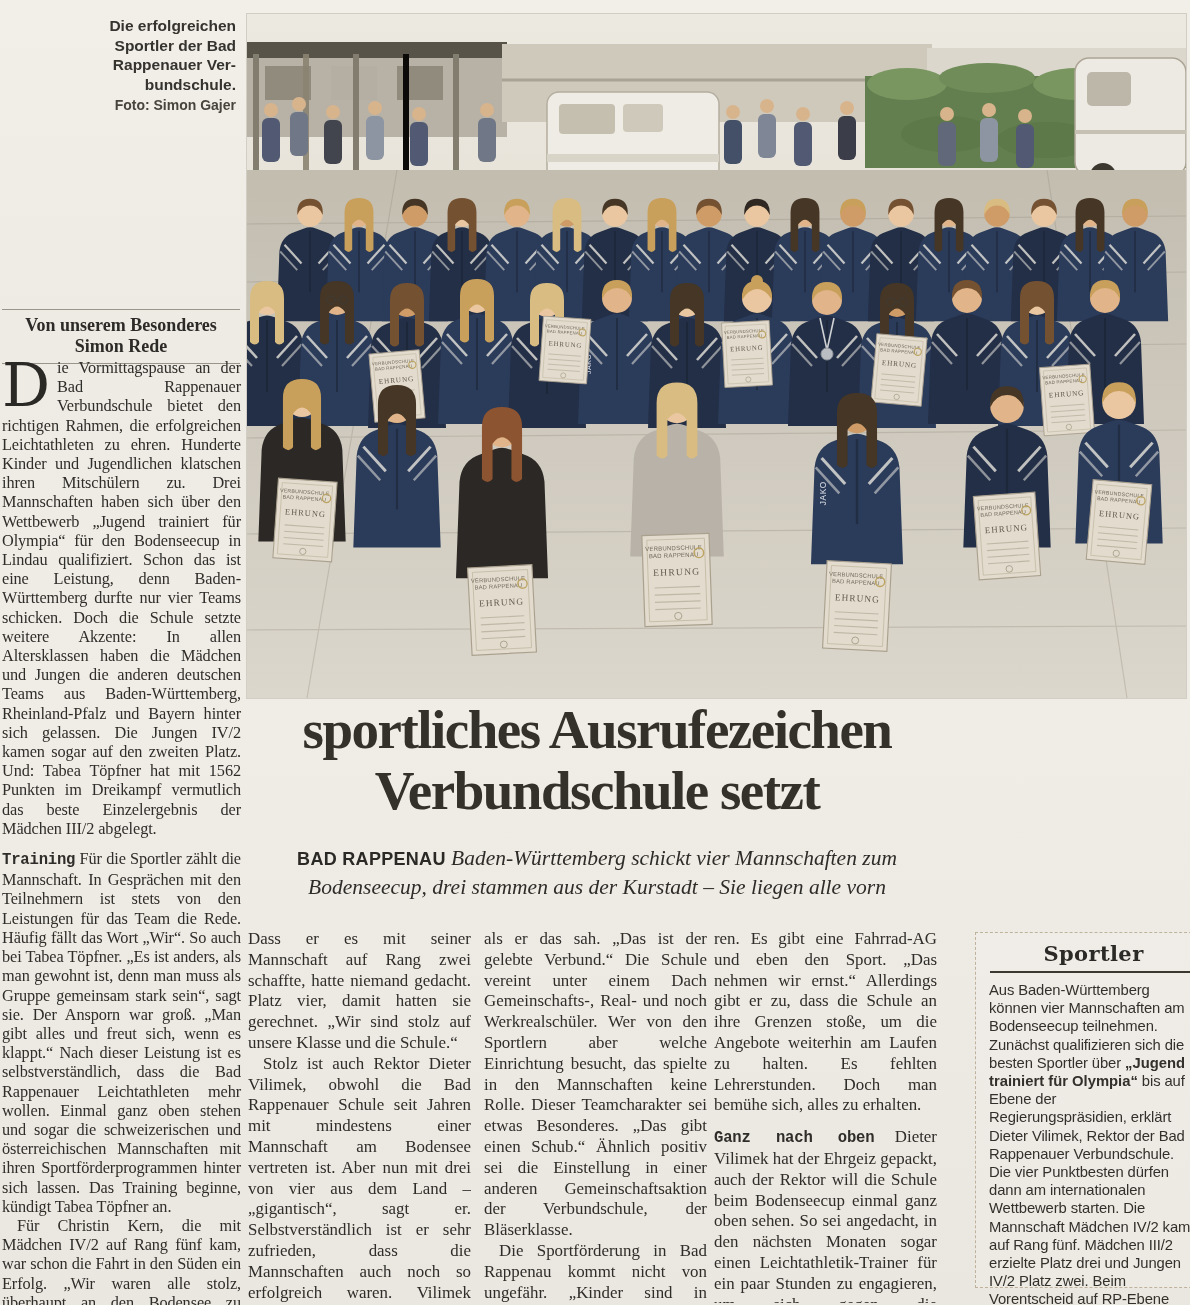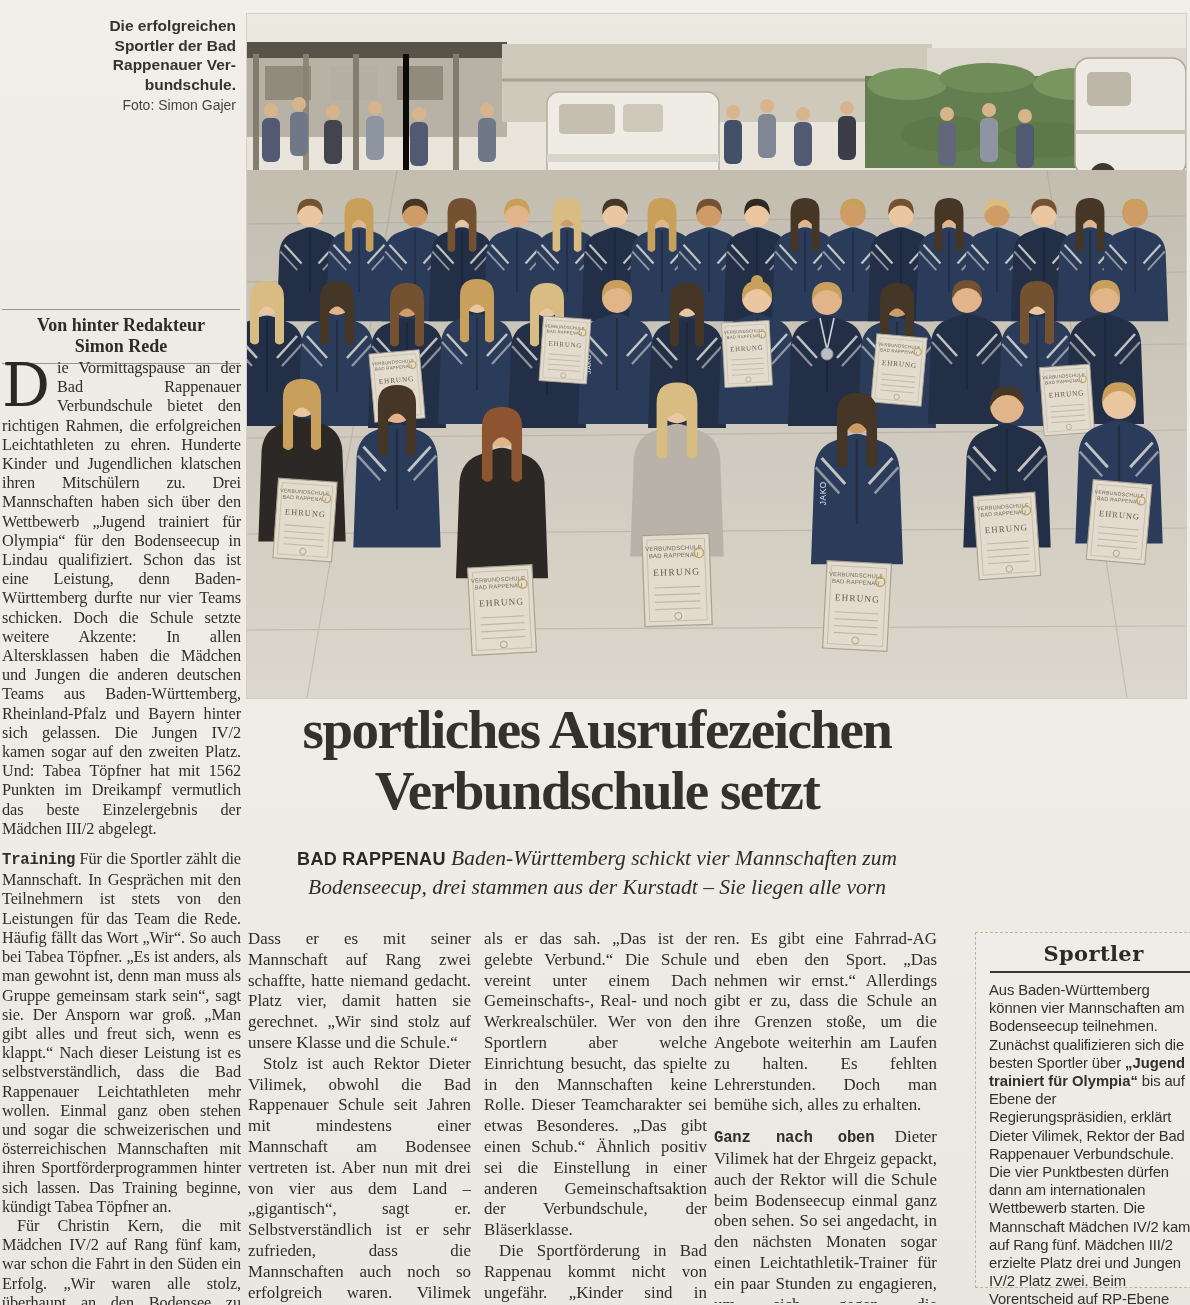--- a/index.html
+++ b/index.html
@@ -6,21 +6,21 @@
   body{background:#d8d5cf;}
   .page{
     position:relative;width:1190px;height:1305px;overflow:hidden;
     background:linear-gradient(180deg,#f2efe9 0%,#eeebe4 25%,#f0ede7 55%,#eae7e0 100%);
     font-family:"Liberation Serif",serif;color:#2e2c28;
   }
   
   .caption{position:absolute;left:0;top:16px;width:236px;text-align:right;
     font-family:"Liberation Sans",sans-serif;font-weight:bold;
     font-size:15.5px;line-height:19.5px;color:#35332e;}
-  .caption .credit{font-weight:normal;font-size:14px;color:#474员43c;color:#47443c;margin-top:2px;margin-left:20px;}
+  .caption .credit{font-weight:bold;font-size:14px;color:#474员43c;color:#47443c;margin-top:2px;margin-left:20px;}
   
   .photo{position:absolute;left:247px;top:14px;width:939px;height:684px;background:#dcd8cf;box-shadow:0 0 0 1px #d2cec5;}
   .photo svg{display:block;}
   
   .byline{position:absolute;left:2px;top:309px;width:238px;text-align:center;
     font-weight:bold;font-size:18px;line-height:21px;color:#2d2b27;
     border-top:1px solid #9a958b;border-bottom:1px solid #9a958b;padding:5px 0 6px;}
   
   .serifcol{text-align:justify;color:#2f2d29;}
   .leftcol{position:absolute;left:2px;top:358px;width:239px;font-size:16.3px;line-height:19.2px;letter-spacing:-0.1px;}
@@ -710,21 +710,21 @@
             <line x1="-19" y1="18" x2="19" y2="18" stroke="#a79d8a" stroke-width="1" opacity="0.6"></line>
             <line x1="-19" y1="24" x2="19" y2="24" stroke="#a79d8a" stroke-width="1" opacity="0.6"></line>
             <circle cx="0" cy="30" r="3" fill="none" stroke="#a79d8a" stroke-width="0.8"></circle>
           </g>
         </g>
       <rect x="0" y="0" width="939" height="684" fill="#d9c9a6" opacity="0.05"></rect>
     </svg>
   </div>
 
   <div class="byline">
-    <span style="display:block">Von hinter Redakteur</span>
+    <span style="display:block">Von unserem Besonderes</span>
     <span style="display:block">Simon Rede</span>
   </div>
 
   <div class="leftcol serifcol">
     <p><span class="dropcap">D</span><span>ie Vormittagspause an der Bad Rappenauer Verbundschule bietet den richtigen Rahmen, die erfolgreichen Leichtathleten zu ehren. Hunderte Kinder und Jugendlichen klatschen ihren Mitschülern zu. Drei Mannschaften haben sich über den Wettbewerb „Jugend trainiert für Olympia“ für den Bodenseecup in Lindau qualifiziert. Schon das ist eine Leistung, denn Baden-Württemberg durfte nur vier Teams schicken. Doch die Schule setzte weitere Akzente: In allen Altersklassen haben die Mädchen und Jungen die anderen deutschen Teams aus Baden-Württemberg, Rheinland-Pfalz und Bayern hinter sich gelassen. Die Jungen IV/2 kamen sogar auf den zweiten Platz. Und: Tabea Töpfner hat mit 1562 Punkten im Dreikampf vermutlich das beste Einzelergebnis der Mädchen III/2 abgelegt.</span></p>
     <p class="gap-before"><span class="lead-bold">Training</span> <span>Für die Sportler zählt die Mannschaft. In Gesprächen mit den Teilnehmern ist stets von den Leistungen für das Team die Rede. Häufig fällt das Wort „Wir“. So auch bei Tabea Töpfner. „Es ist anders, als man gewohnt ist, denn man muss als Gruppe gemeinsam stark sein“, sagt sie. Der Ansporn war groß. „Man gibt alles und freut sich, wenn es klappt.“ Nach dieser Leistung ist es selbstverständlich, dass die Bad Rappenauer Leichtathleten mehr wollen. Einmal ganz oben stehen und sogar die schweizerischen und österreichischen Mannschaften mit ihren Sportförderprogrammen hinter sich lassen. Das Training beginne, kündigt Tabea Töpfner an.</span></p>
     <p class="indented"><span>Für Christin Kern, die mit Mädchen IV/2 auf Rang fünf kam, war schon die Fahrt in den Süden ein Erfolg. „Wir waren alle stolz, überhaupt an den Bodensee zu kommen.“ Lukas Vieira da Costa war zum ersten Mal dabei. „Es hat Spaß gemacht“, erzählt er und gibt zu:</span></p>
   </div>
 
   <h1 class="headline" style="margin:0;">

